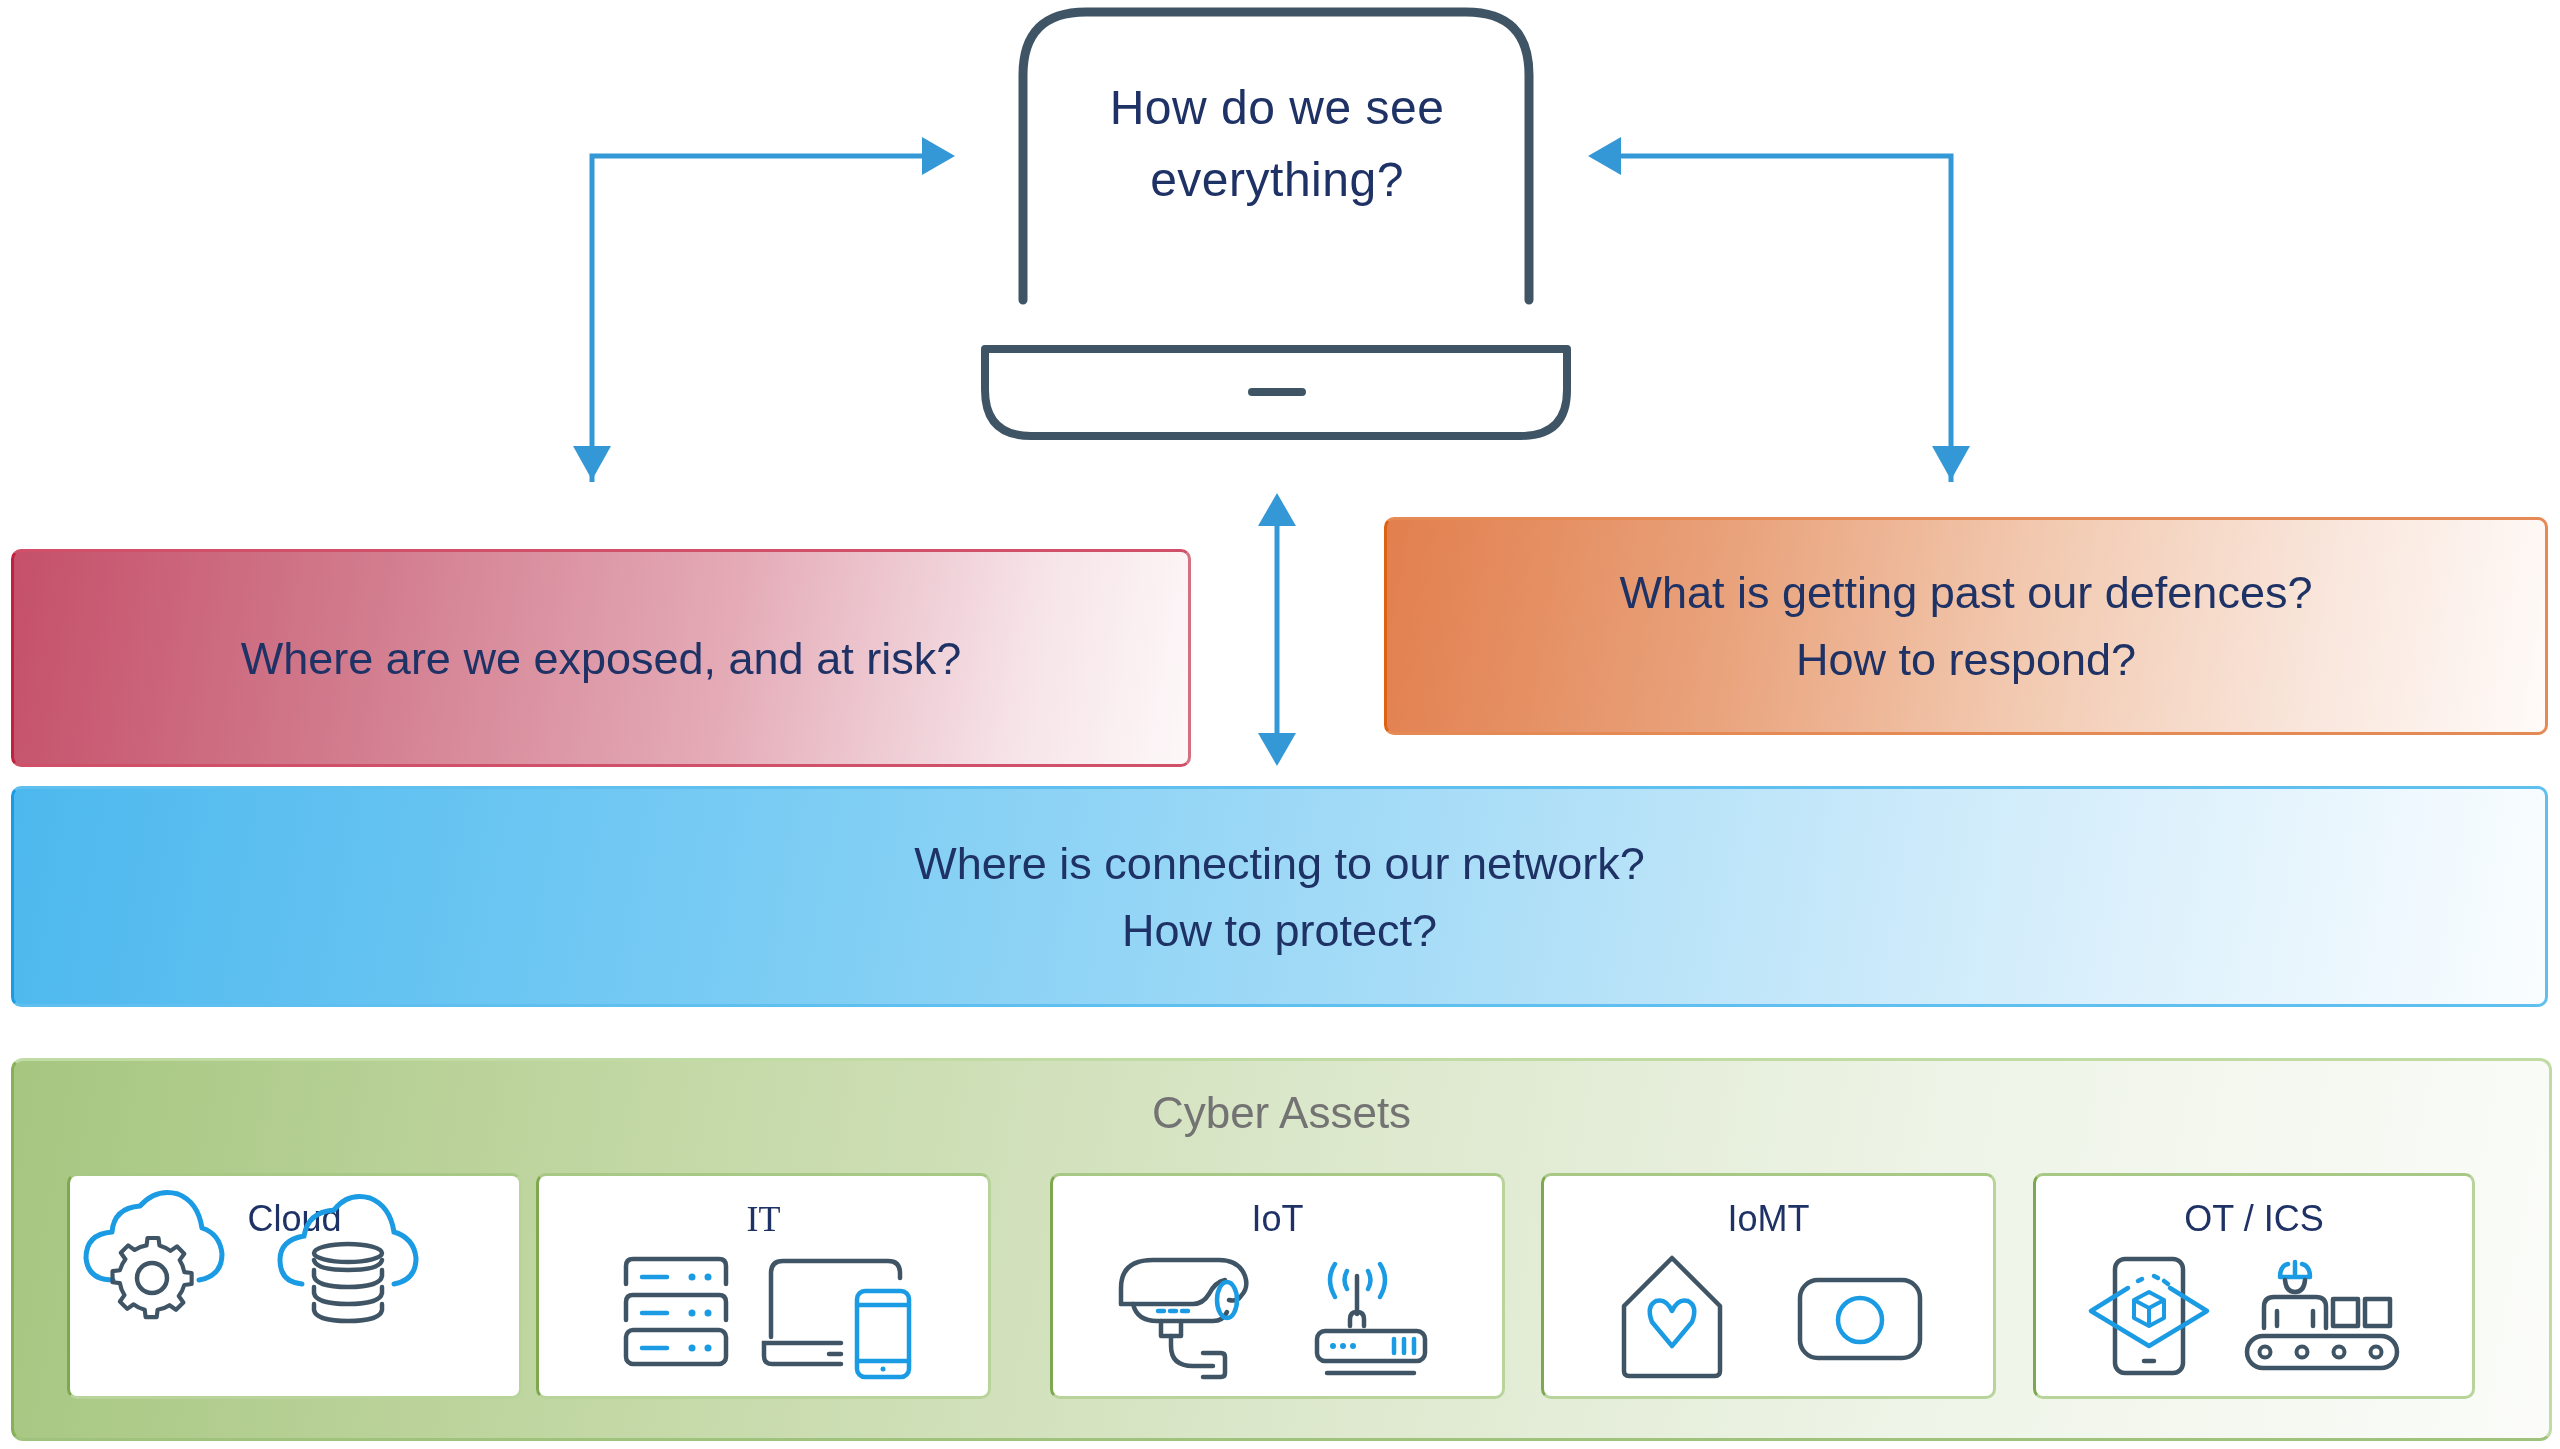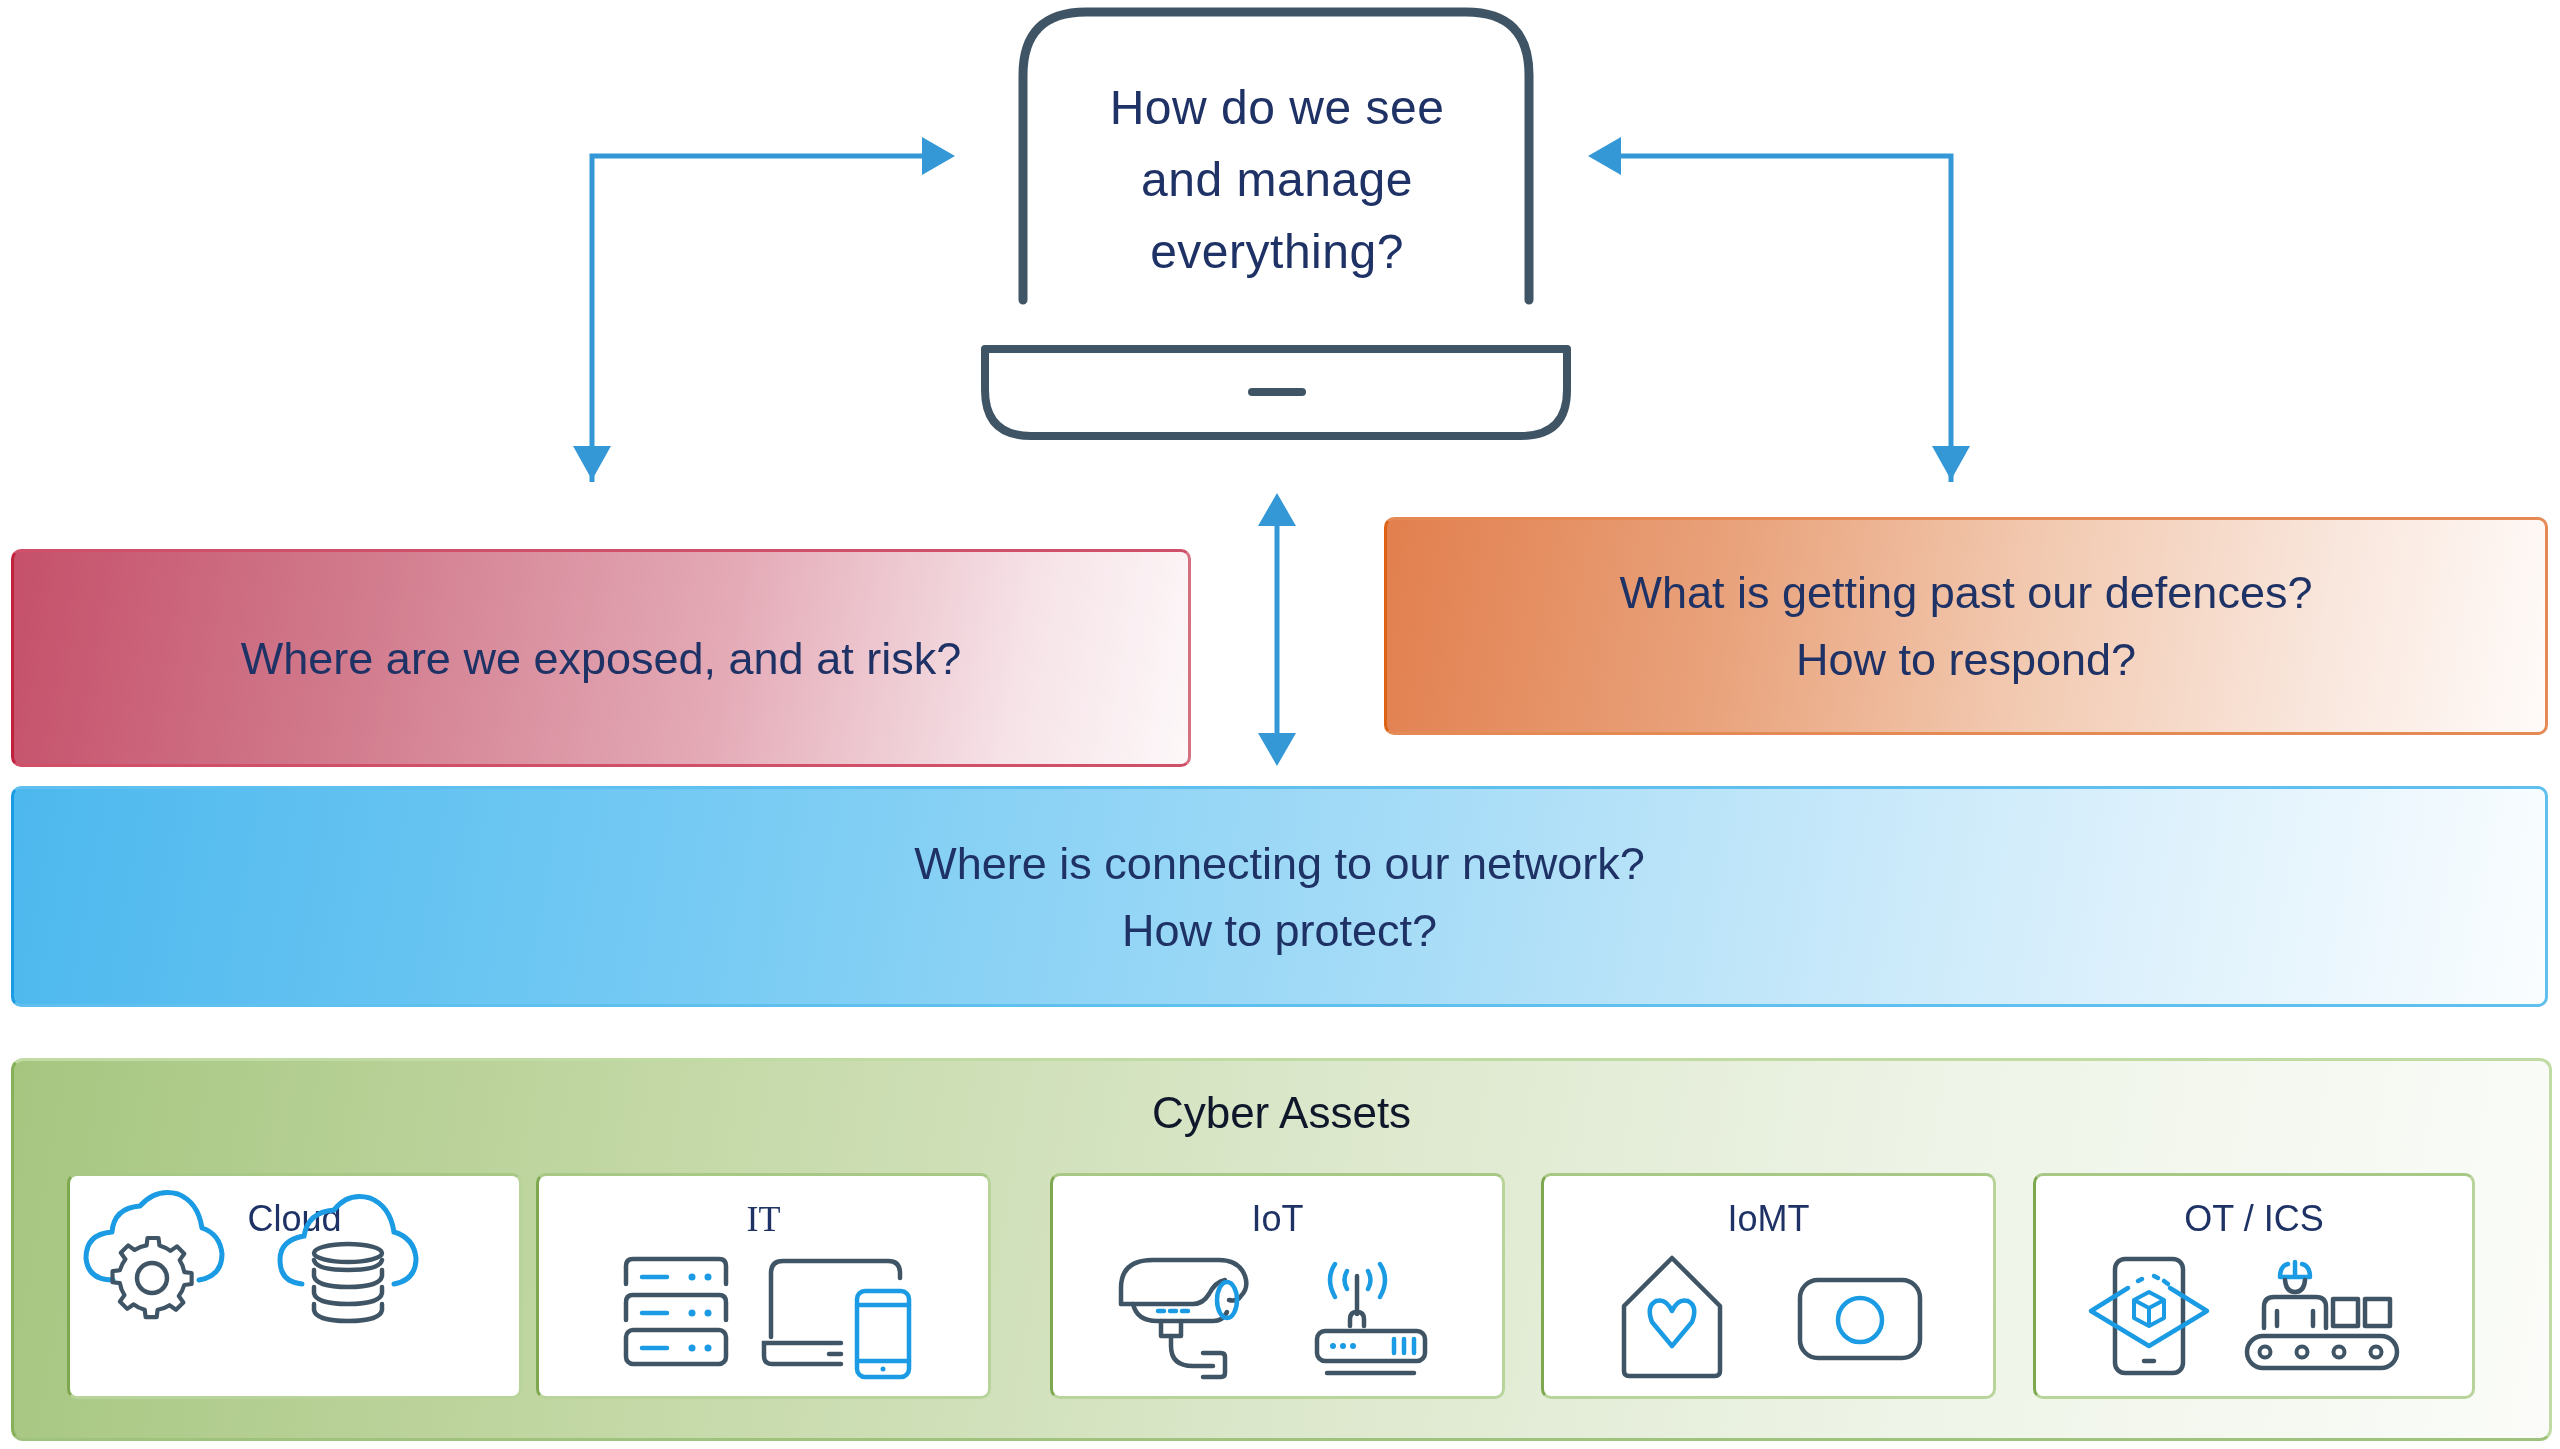--- a/index.html
+++ b/index.html
@@ -22,21 +22,21 @@
                 border-left-color:#de6214;
                 background:linear-gradient(100deg, #e27f4e 0%, #e9a37c 30%, #f2c9b0 55%, #f9e6dc 80%, #fffbf9 100%);align-items:center; }
   .blue-box { left:11px; top:786px; width:2537px; height:221px; border:3px solid #5fc0ef;
               border-left-color:#1a9be3;
               background:linear-gradient(100deg, #4db8ee 0%, #72c9f3 25%, #a6dcf7 55%, #d6eefb 80%, #fafdff 100%); }
 
   .green-box { left:11px; top:1058px; width:2541px; height:383px; border:3px solid #c0dba4;
                border-left-color:#86b15a; border-bottom-color:#9fc27c;
                border-radius:12px; box-sizing:border-box;
                background:linear-gradient(100deg, #a6c680 0%, #c3d8a5 25%, #dbe7ca 50%, #eef4e7 75%, #fbfcf9 100%); }
-  .green-title { left:11px; top:1088px; width:2541px; text-align:center; font-size:44px; font-weight:500; color:#0f172a; }
+  .green-title { left:11px; top:1088px; width:2541px; text-align:center; font-size:44px; font-weight:500; color:#737373; }
 
   .card { position:absolute; top:1173px; width:455px; height:226px; box-sizing:border-box;
           background:#ffffff; border:3px solid #b9d49b; border-left-color:#7ea84f; border-top-color:#a8c886;
           border-radius:10px; }
   .card-title { position:absolute; left:0; top:22px; width:100%; text-align:center;
                 font-size:36px; font-weight:500; color:#1f3266; }
   .card svg { position:absolute; left:0; top:0; }
 </style>
 </head>
 <body>
@@ -67,21 +67,20 @@
 
   <g>
     <line x1="1277" y1="525" x2="1277" y2="735" stroke="#3598d6" stroke-width="5"></line>
     <polygon points="1258,526 1277,493 1296,526" fill="#3598d6"></polygon>
     <polygon points="1258,733 1277,766 1296,733" fill="#3598d6"></polygon>
   </g>
 </svg>
 
 <div class="abs laptop-text">
   <div>How do we see</div>
-  <div>and manage</div>
   <div>everything?</div>
 </div>
 
 <div class="qbox red-box">
   <span>Where are we exposed, and at risk?</span>
 </div>
 
 <div class="qbox orange-box">
   <span>What is getting past our defences?</span>
   <span>How to respond?</span>

